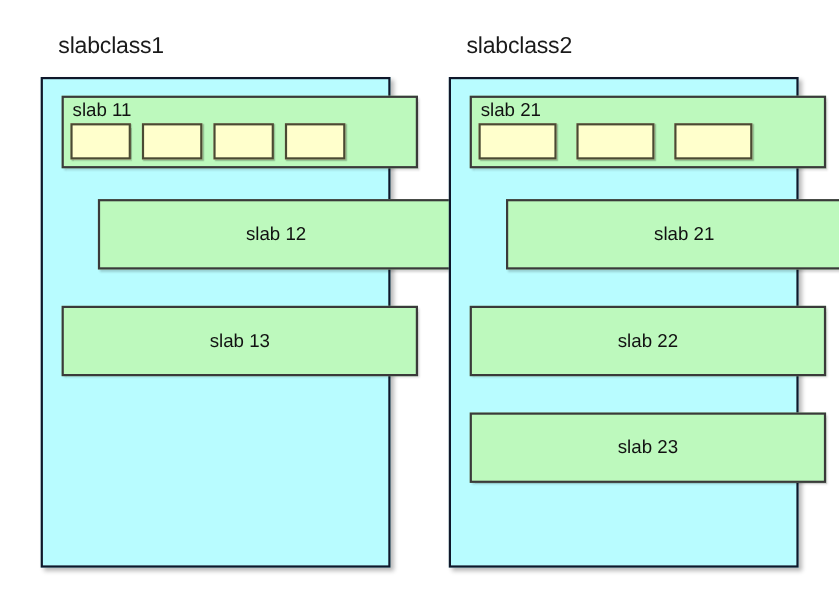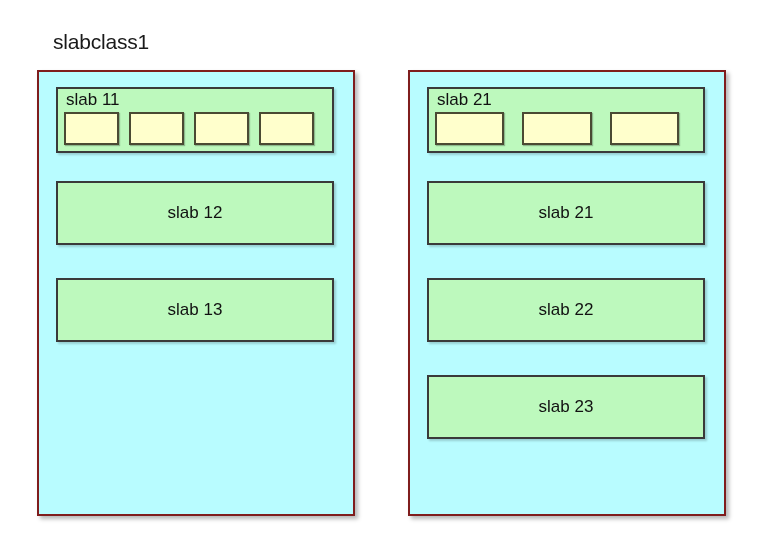--- a/index.html
+++ b/index.html
@@ -21,57 +21,57 @@
   }
 
   
   .slabclass {
     position: absolute;
     top: 70px;
     width: 318px;
     height: 446px;
     box-sizing: border-box;
     background: #b8fcff;
-    border: 2px solid #7f1d1d;
+    border: 2px solid #0f172a;
     box-shadow: 3px 3px 4px rgba(0,0,0,0.28);
   }
   #slabclass-0 { left: 37px; }
   #slabclass-1 { left: 408px; }
 
   .class-title {
     position: absolute;
     top: -41px;
     left: 14px;
     font-size: 21px;
     line-height: 21px;
     color: #1a1a1a;
     white-space: nowrap;
     letter-spacing: -0.2px;
   }
 
   
   .slab {
     position: absolute;
     left: 17px;
-    width: 278px;
+    width: 324px;
     box-sizing: border-box;
     background: #bdf9bd;
     border: 2px solid #3a3a3a;
     box-shadow: 2px 2px 2px rgba(0,0,0,0.18);
   }
 
   
   .slab.chunked {
     top: 15px;
     height: 66px;
   }
   .slab.plain {
     height: 64px;
   }
-  .slab.plain.row-0 { top: 109px; }
+  .slab.plain.row-0 { top: 109px; margin-left: 33px; }
   .slab.plain.row-1 { top: 206px; padding-left: 28px; }
   .slab.plain.row-2 { top: 303px; }
 
   .slab-label-top {
     position: absolute;
     top: 2px;
     left: 8px;
     font-size: 17px;
     line-height: 18px;
     color: #111111;
@@ -132,20 +132,21 @@
 
     <div class="slab plain row-0">
       <div class="slab-label-center">slab 12</div>
     </div>
     <div class="slab plain row-1">
       <div class="slab-label-center">slab 13</div>
     </div>
   </div>
 
   <div class="slabclass" id="slabclass-1">
+    <div class="class-title">slabclass2</div>
 
     <div class="slab chunked">
       <div class="slab-label-top">slab 21</div>
       <div class="chunk-row">
         <div class="chunk size-large"></div>
         <div class="chunk size-large"></div>
         <div class="chunk size-large"></div>
       </div>
     </div>
 

